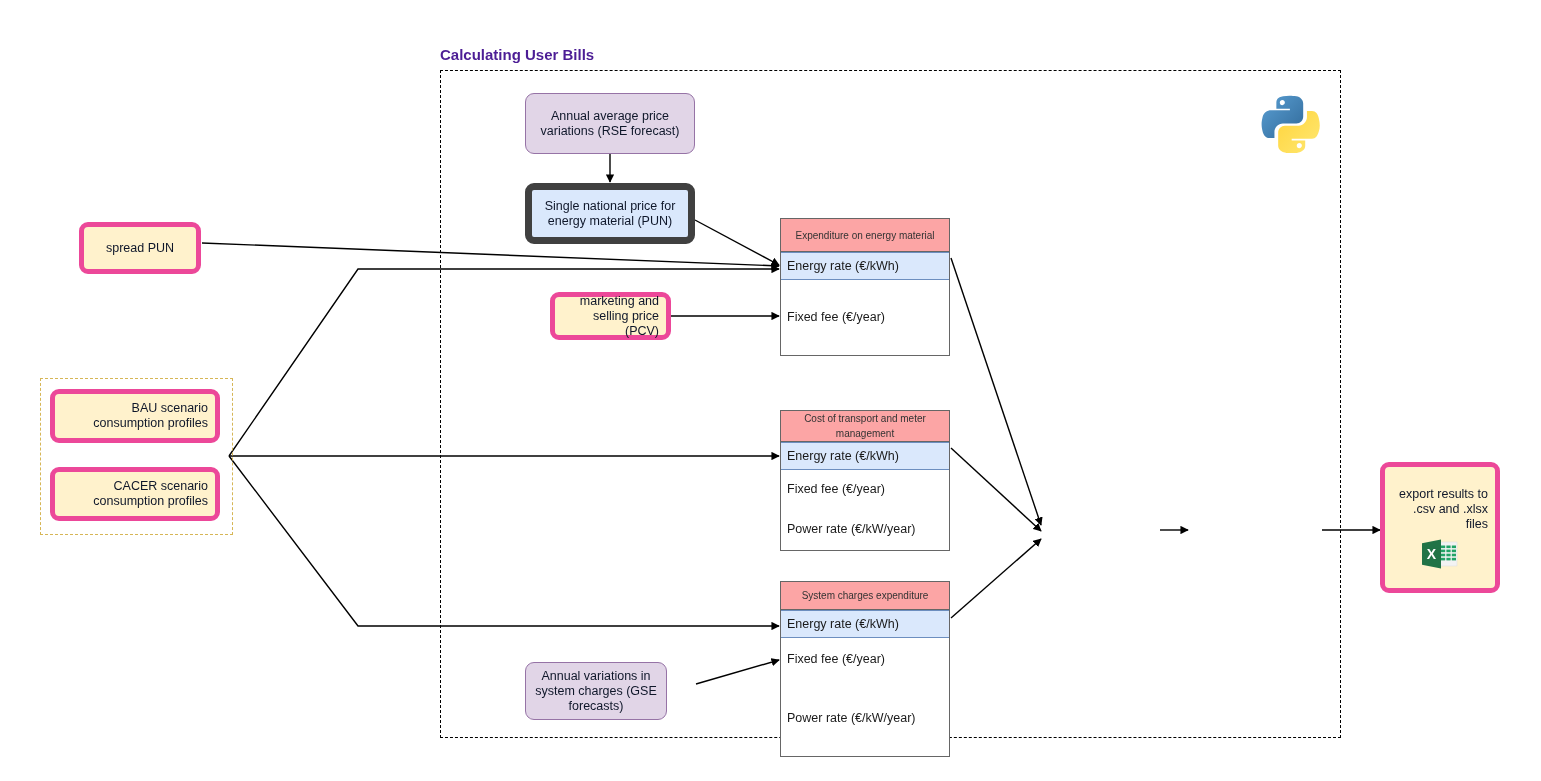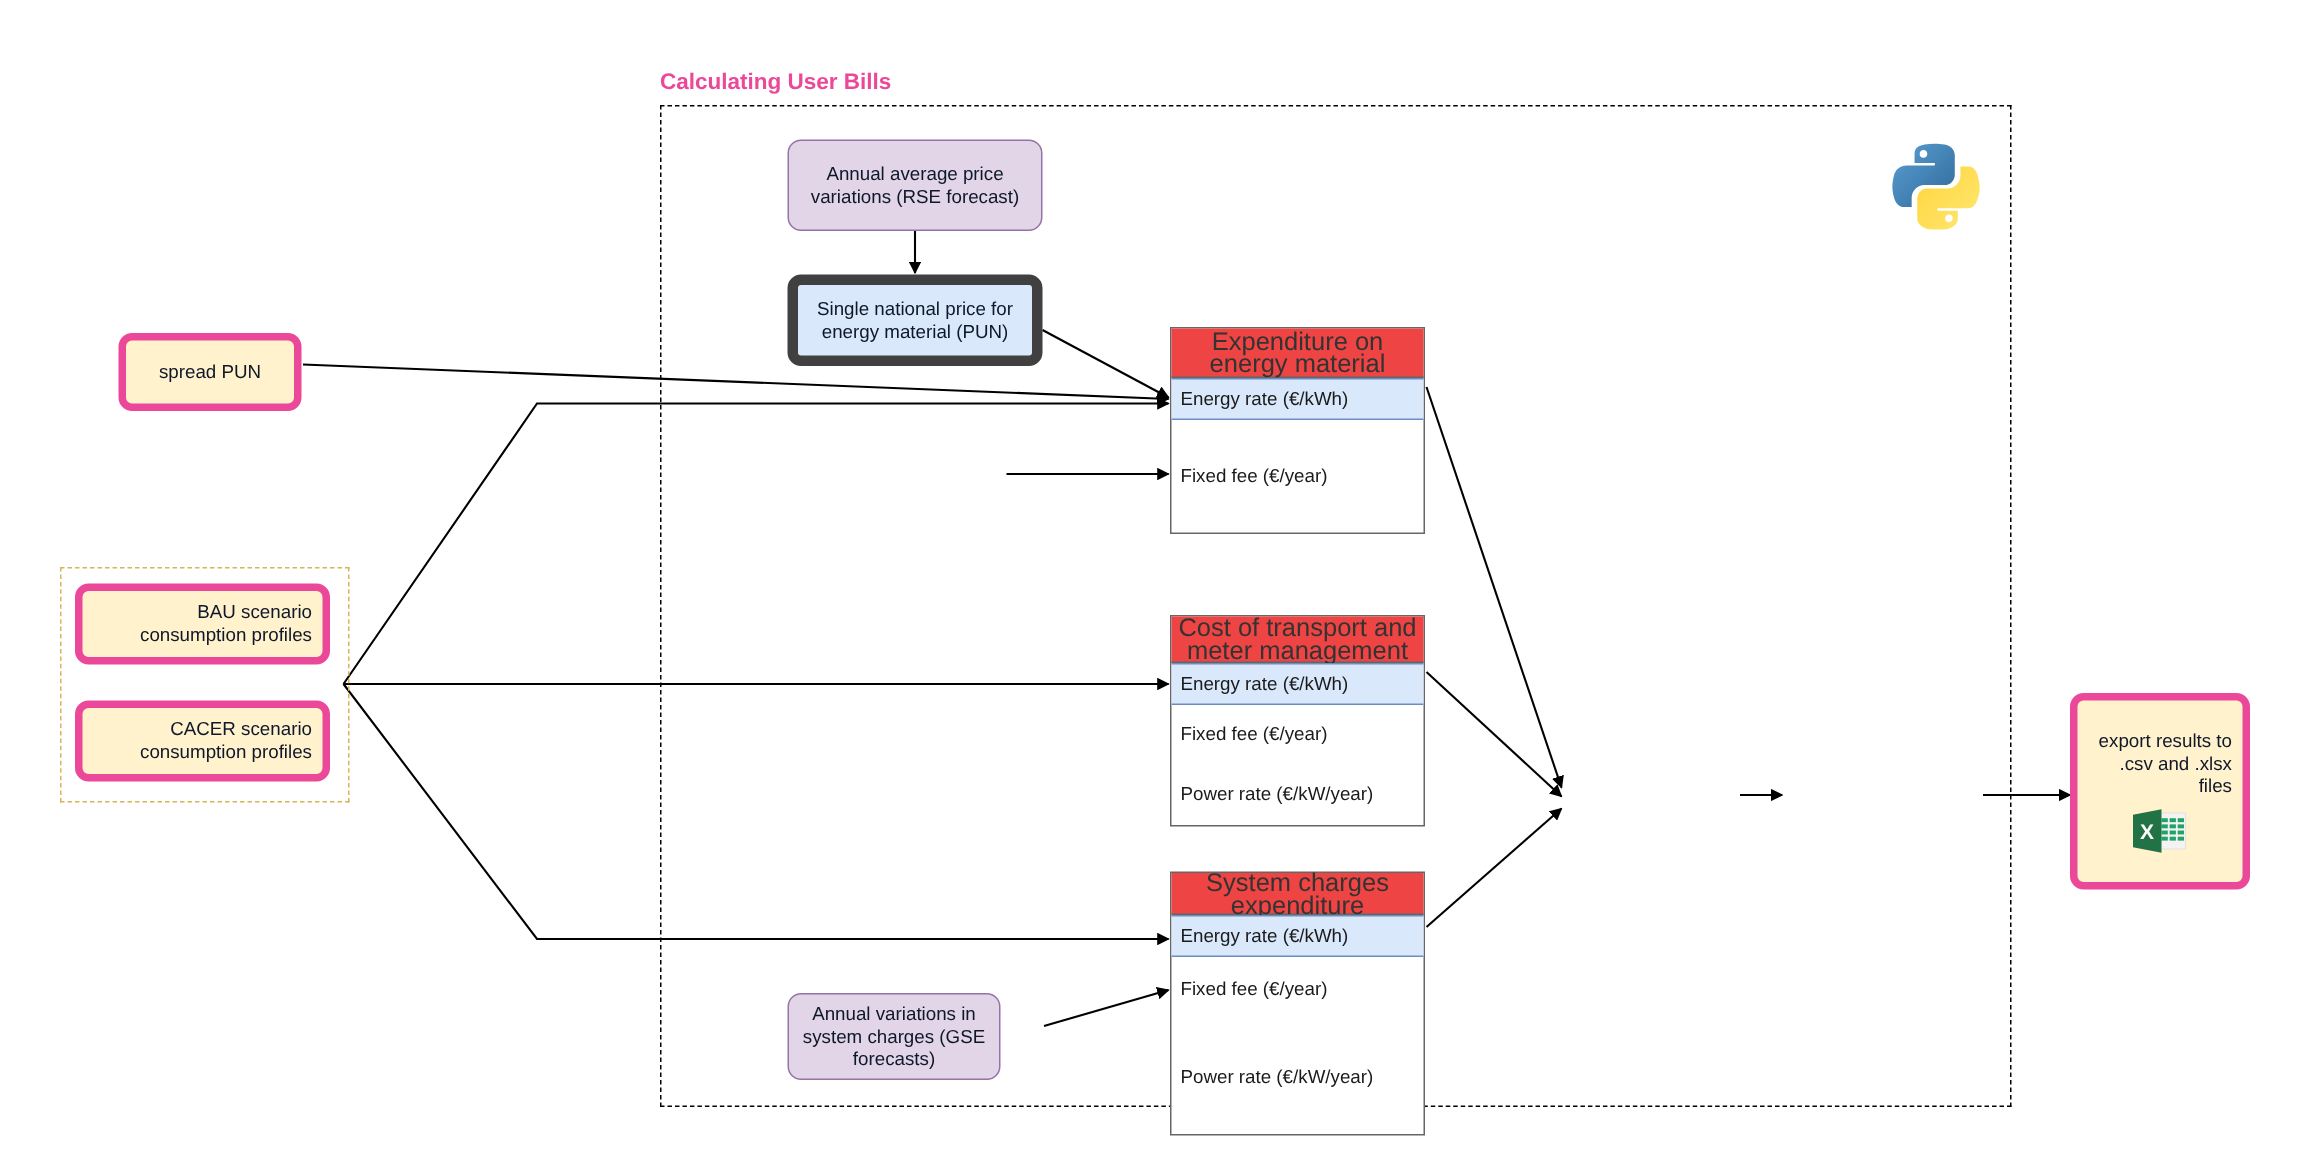--- a/index.html
+++ b/index.html
@@ -68,37 +68,37 @@
   .dashed-main {
     border: 1.6px dashed #000000;
   }
   .dashed-scenarios {
     border: 1.6px dashed #d6b656;
   }
   .title {
     position: absolute;
     font-size: 15px;
     font-weight: bold;
-    color: #ec4899;
+    color: #4c1d95;
     white-space: nowrap;
   }
   
   .tbl {
     position: absolute;
     box-sizing: border-box;
     border: 1px solid #666666;
     background: #ffffff;
     display: flex;
     flex-direction: column;
   }
   .tbl-head {
     box-sizing: border-box;
-    background: #ef4444;
+    background: #fca5a5;
     border-bottom: 1px solid #666666;
-    font-size: 17px;
+    font-size: 10px;
     line-height: 15px;
     color: #333333;
     text-align: center;
     display: flex;
     align-items: center;
     justify-content: center;
     padding: 2px 4px;
   }
   .tbl-row {
     box-sizing: border-box;
@@ -202,20 +202,23 @@
   </div>
 
   <div class="node rounded n-purple" style="left:525px; top:93px; width:170px; height:61px;">
     <span class="node-text">Annual average price variations (RSE forecast)</span>
   </div>
 
   <div class="node rounded n-blue" style="left:525px; top:183px; width:170px; height:61px;">
     <span class="node-text">Single national price for energy material (PUN)</span>
   </div>
 
+  <div class="node rounded n-yellow" style="left:550px; top:292px; width:121px; height:48px;">
+    <span class="node-text">marketing and selling price (PCV)</span>
+  </div>
 
   <div class="node rounded n-purple" style="left:525px; top:662px; width:142px; height:58px;">
     <span class="node-text">Annual variations in system charges (GSE forecasts)</span>
   </div>
 
   <div class="tbl" style="left:780px; top:218px; width:170px; height:138px;">
     <div class="tbl-head" style="height:33px;">Expenditure on energy material</div>
     <div class="tbl-row hl" style="height:28px;">Energy rate (€/kWh)</div>
     <div class="tbl-row" style="flex:1;">Fixed fee (€/year)</div>
   </div>

